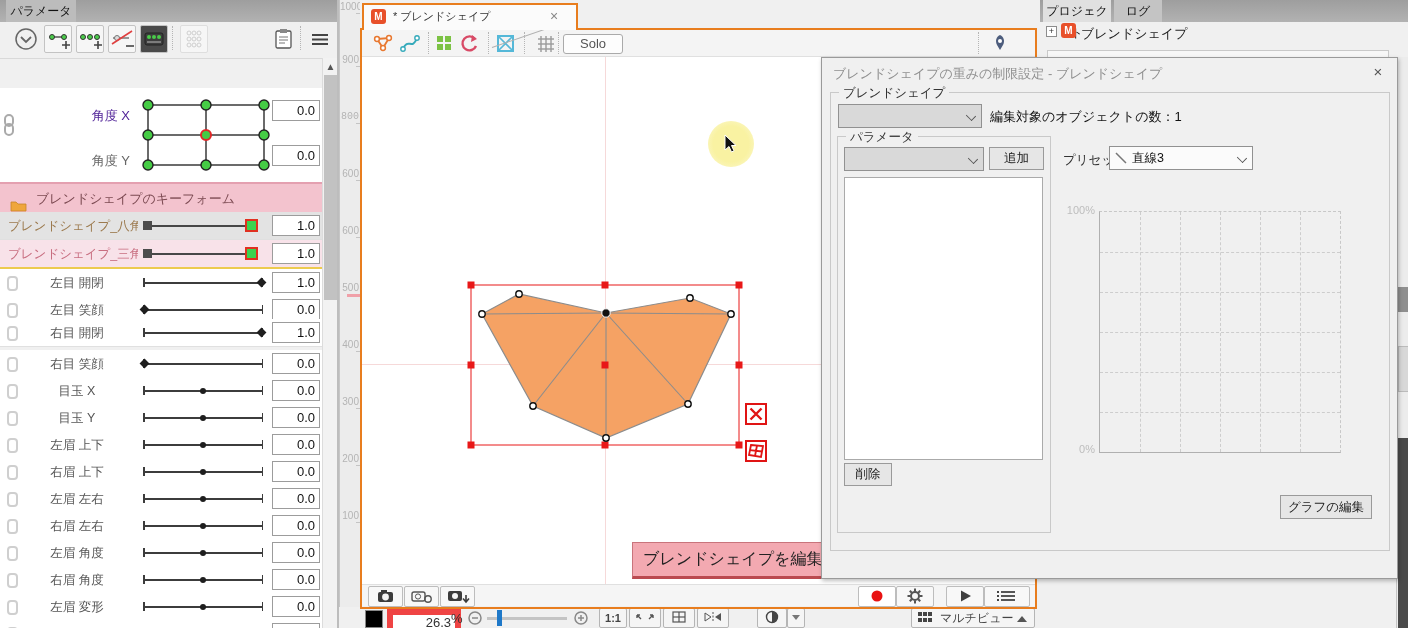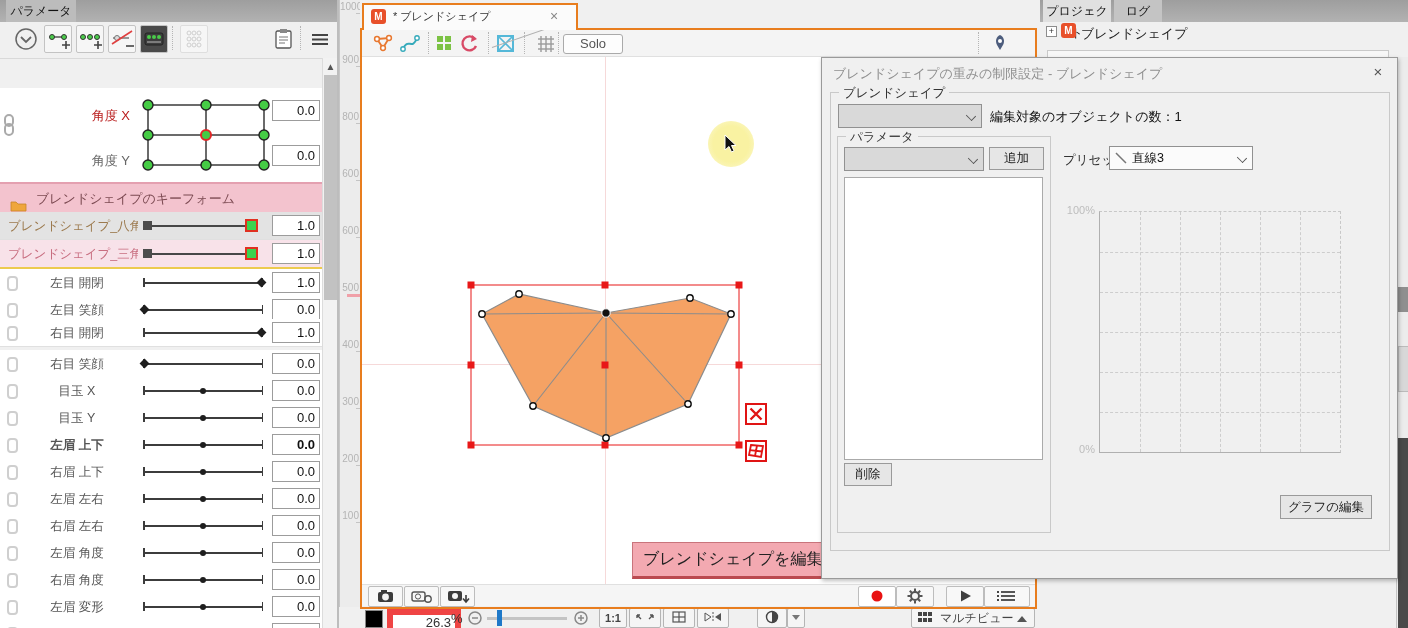--- a/index.html
+++ b/index.html
@@ -160,21 +160,21 @@
           </g>
         </svg></div>
   </div>
 
 
   <div class="abs" style="left:0;top:88px;width:322px;height:94px;background:#fff;">
     <svg class="abs" style="left:2px;top:26px;" width="14" height="22">
       <rect x="3" y="1" width="8" height="11" rx="4" fill="none" stroke="#aaa" stroke-width="2"></rect>
       <rect x="3" y="10" width="8" height="11" rx="4" fill="none" stroke="#aaa" stroke-width="2"></rect>
       </svg>
-    <span class="abs" style="left:30px;top:19px;width:100px;text-align:right;color:#b91c1c;">角度 X</span>
+    <span class="abs" style="left:30px;top:19px;width:100px;text-align:right;color:#4c1d95;">角度 X</span>
     <span class="abs" style="left:30px;top:64px;width:100px;text-align:right;color:#666;">角度 Y</span>
     <svg class="abs" style="left:140px;top:7px;" width="132" height="80">
       <g stroke="#3a3a3a" stroke-width="1.5">
         <line x1="8" y1="10" x2="124" y2="10"></line>
           <line x1="8" y1="40" x2="124" y2="40"></line>
           <line x1="8" y1="70" x2="124" y2="70"></line>
         <line x1="8" y1="10" x2="8" y2="70"></line>
           <line x1="66" y1="10" x2="66" y2="70"></line>
           <line x1="124" y1="10" x2="124" y2="70"></line>
       </g>
@@ -281,21 +281,21 @@
         <span class="plink"></span>
         <span class="plabel">目玉 Y</span>
         <span class="pslider">
           <span class="ptrack"></span>
           <span class="ptick" style="left:0;"></span>
           <span class="ptick" style="left:118.5px;"></span>
           <span class="phandle-dot" style="left: 57px;"></span>
         </span>
         <span class="pval">0.0</span>
       </div>
-      <div class="prow" style="top: 162px; font-weight: bold;">
+      <div class="prow" style="top: 162px;">
         <span class="plink"></span>
         <span class="plabel">左眉 上下</span>
         <span class="pslider">
           <span class="ptrack"></span>
           <span class="ptick" style="left:0;"></span>
           <span class="ptick" style="left:118.5px;"></span>
           <span class="phandle-dot" style="left: 57px;"></span>
         </span>
         <span class="pval">0.0</span>
       </div>
@@ -377,21 +377,21 @@
     <div class="arrow">▲</div>
     <div class="thumb"></div>
   </div>
   <div class="abs" style="left:337px;top:0;width:2px;height:628px;background:#bdbdbd;"></div>
 
   <div class="ruler" id="ruler">
       <div class="ruler-label" style="top: 1px;">1000</div>
       <div class="ruler-tick" style="top: 13px;"></div>
       <div class="ruler-label" style="top: 54px;">900</div>
       <div class="ruler-tick" style="top: 66px;"></div>
-      <div class="ruler-label" style="top: 111px;">800</div>
+      <div class="ruler-label" style="top: 111px; font-family: Liberation Mono, monospace;">800</div>
       <div class="ruler-tick" style="top: 123px;"></div>
       <div class="ruler-label" style="top: 168px;">600</div>
       <div class="ruler-tick" style="top: 180px;"></div>
       <div class="ruler-label" style="top: 225px;">600</div>
       <div class="ruler-tick" style="top: 237px;"></div>
       <div class="ruler-label" style="top: 282px;">500</div>
       <div class="ruler-tick" style="top: 294px; background: rgb(240, 160, 168); height: 3px; width: 14px;"></div>
       <div class="ruler-label" style="top: 339px;">400</div>
       <div class="ruler-tick" style="top: 351px;"></div>
       <div class="ruler-label" style="top: 396px;">300</div>

